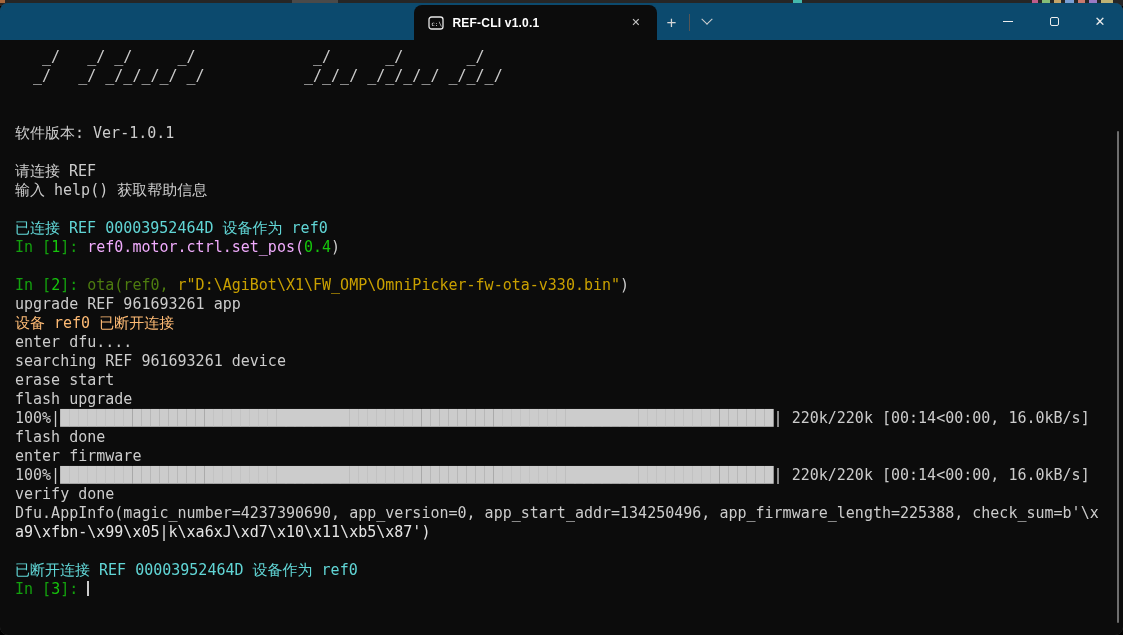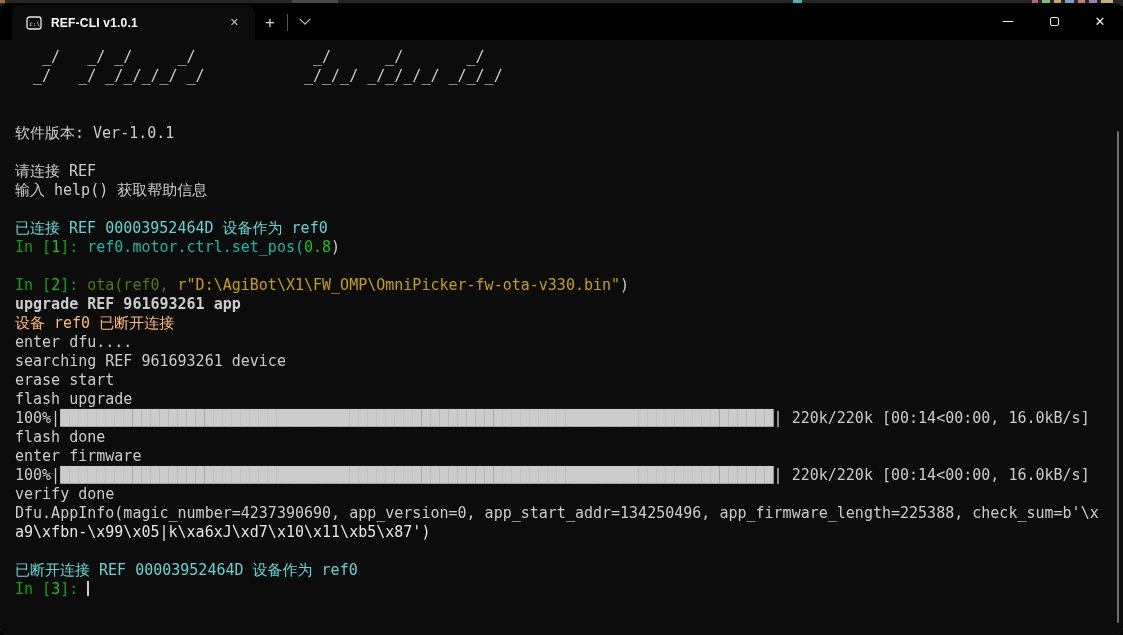--- a/index.html
+++ b/index.html
@@ -9,22 +9,22 @@
   
   .backdrop { position:absolute; top:0; left:0; width:1123px; height:6px;
               background:#262626; }
   .backdrop span { position:absolute; top:0; height:3px; display:block; }
 
   .window { position:absolute; top:3px; left:0; width:1123px; height:632px;
             background:#333333; border-radius:8px; overflow:hidden;
             box-shadow: inset 0 0 0 1px rgba(255,255,255,0.07); }
 
   
-  .titlebar { position:relative; height:37px; background:#000000;
-              display:flex; align-items:flex-end; }
+  .titlebar { position:relative; height:37px; background:#0c4a6e;
+              display:flex; align-items:flex-end;justify-content:center; }
   .tab { position:relative; margin-left:12px; width:243px; height:35px;
          background:#0c0c0c; border-radius:8px 8px 0 0;
          display:flex; align-items:center; padding:0 10px 0 14px; }
   .tab-icon { display:inline-flex; margin-right:9px; }
   .tab-title { color:#ffffff; font-size:12px; font-weight:700;
                letter-spacing:.2px; flex:1; white-space:nowrap; overflow:hidden; }
   .tab-close { color:#c5c5c5; font-size:11px; line-height:11px; padding:4px 6px;
                cursor:default; }
   .tb-btn { width:30px; height:28px; margin-bottom:4px; display:flex;
             align-items:center; justify-content:center; color:#d6d6d6; }
@@ -105,24 +105,24 @@
       <div class="tl"><span style="color: rgb(204, 204, 204);">   _/   _/ _/     _/             _/      _/       _/</span></div>
       <div class="tl"><span style="color: rgb(204, 204, 204);">  _/   _/ _/_/_/_/ _/           _/_/_/ _/_/_/_/ _/_/_/</span></div>
       <div class="tl">&nbsp;</div>
       <div class="tl">&nbsp;</div>
       <div class="tl"><span style="color: rgb(204, 204, 204);">软件版本: Ver-1.0.1</span></div>
       <div class="tl">&nbsp;</div>
       <div class="tl"><span style="color: rgb(204, 204, 204);">请连接 REF</span></div>
       <div class="tl"><span style="color: rgb(204, 204, 204);">输入 help() 获取帮助信息</span></div>
       <div class="tl">&nbsp;</div>
       <div class="tl"><span style="color: rgb(97, 214, 214);">已连接 REF 00003952464D 设备作为 ref0</span></div>
-      <div class="tl"><span style="color: rgb(19, 161, 14);">In [</span><span style="color: rgb(22, 198, 12);">1</span><span style="color: rgb(19, 161, 14);">]: </span><span style="color: #14b8a6;">ref0.motor.ctrl.set_pos(</span><span style="color: rgb(22, 198, 12);">0.8</span><span style="color: rgb(204, 204, 204);">)</span></div>
+      <div class="tl"><span style="color: rgb(19, 161, 14);">In [</span><span style="color: rgb(22, 198, 12);">1</span><span style="color: rgb(19, 161, 14);">]: </span><span style="color: #f0abfc;">ref0.motor.ctrl.set_pos(</span><span style="color: rgb(22, 198, 12);">0.4</span><span style="color: rgb(204, 204, 204);">)</span></div>
       <div class="tl">&nbsp;</div>
       <div class="tl"><span style="color: rgb(19, 161, 14);">In [</span><span style="color: rgb(22, 198, 12);">2</span><span style="color: rgb(19, 161, 14);">]: </span><span style="color: #4d7c0f; text-align: right;">ota(ref0, </span><span style="color: rgb(201, 160, 0);">r"D:\AgiBot\X1\FW_OMP\OmniPicker-fw-ota-v330.bin"</span><span style="color: rgb(204, 204, 204);">)</span></div>
-      <div class="tl"><span style="color: rgb(204, 204, 204); font-weight: bold;">upgrade REF 961693261 app</span></div>
+      <div class="tl"><span style="color: rgb(204, 204, 204);">upgrade REF 961693261 app</span></div>
       <div class="tl"><span style="color: #fdba74;">设备 ref0 已断开连接</span></div>
       <div class="tl"><span style="color: rgb(204, 204, 204);">enter dfu....</span></div>
       <div class="tl"><span style="color: rgb(204, 204, 204);">searching REF 961693261 device</span></div>
       <div class="tl"><span style="color: rgb(204, 204, 204);">erase start</span></div>
       <div class="tl"><span style="color: rgb(204, 204, 204);">flash upgrade</span></div>
       <div class="tl"><span style="color: rgb(204, 204, 204);">100%|</span><span style="color: rgb(204, 204, 204);">███████████████████████████████████████████████████████████████████████████████</span><span style="color: rgb(204, 204, 204);">| 220k/220k [00:14&lt;00:00, 16.0kB/s]</span></div>
       <div class="tl"><span style="color: rgb(204, 204, 204);">flash done</span></div>
       <div class="tl"><span style="color: rgb(204, 204, 204);">enter firmware</span></div>
       <div class="tl"><span style="color: rgb(204, 204, 204);">100%|</span><span style="color: rgb(204, 204, 204);">███████████████████████████████████████████████████████████████████████████████</span><span style="color: rgb(204, 204, 204);">| 220k/220k [00:14&lt;00:00, 16.0kB/s]</span></div>
       <div class="tl"><span style="color: rgb(204, 204, 204);">verify done</span></div>

